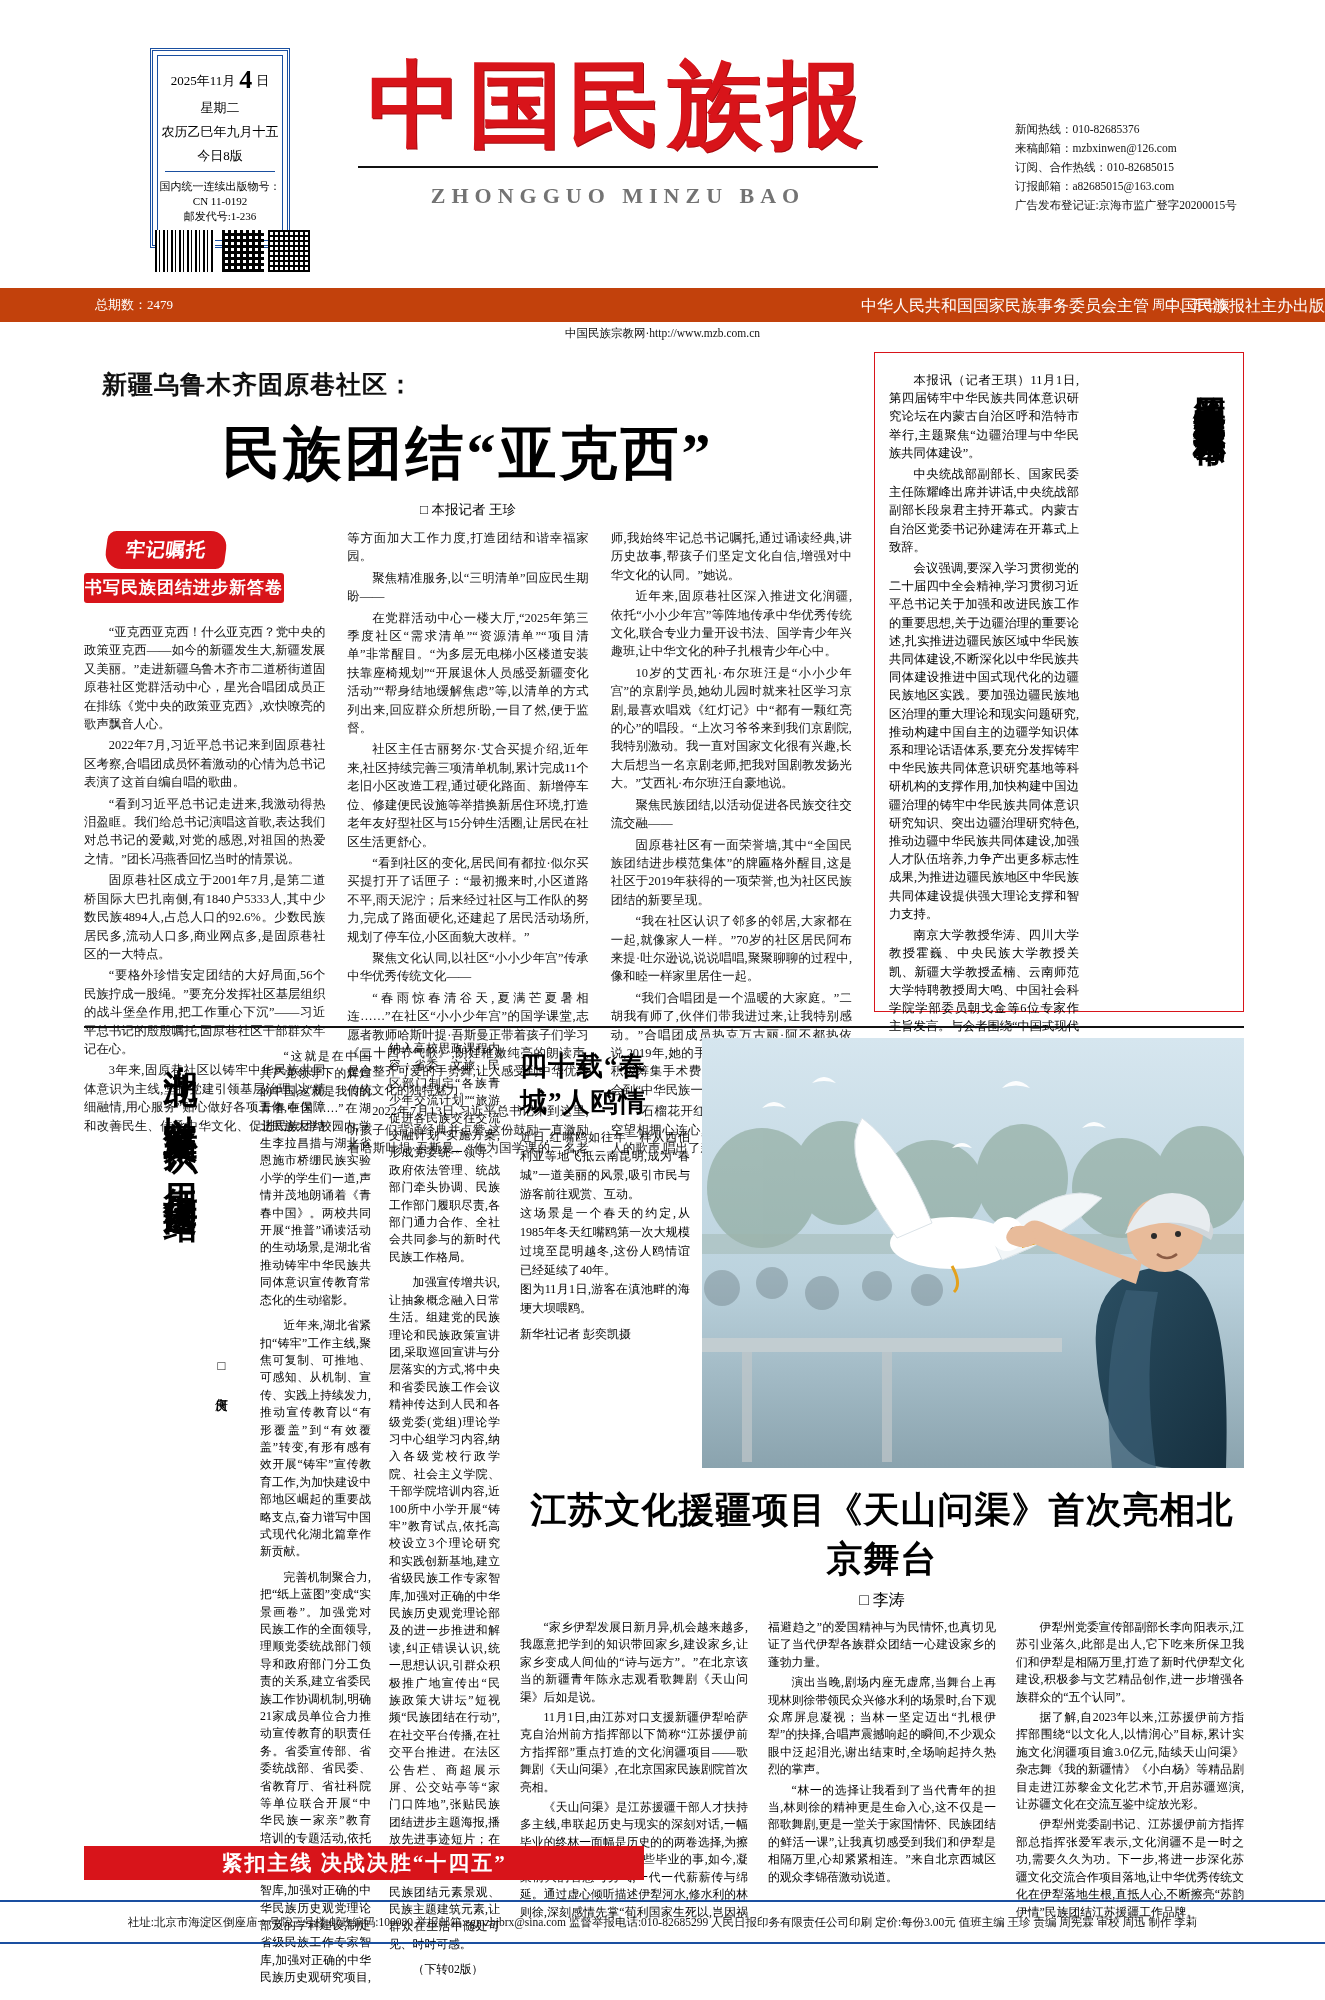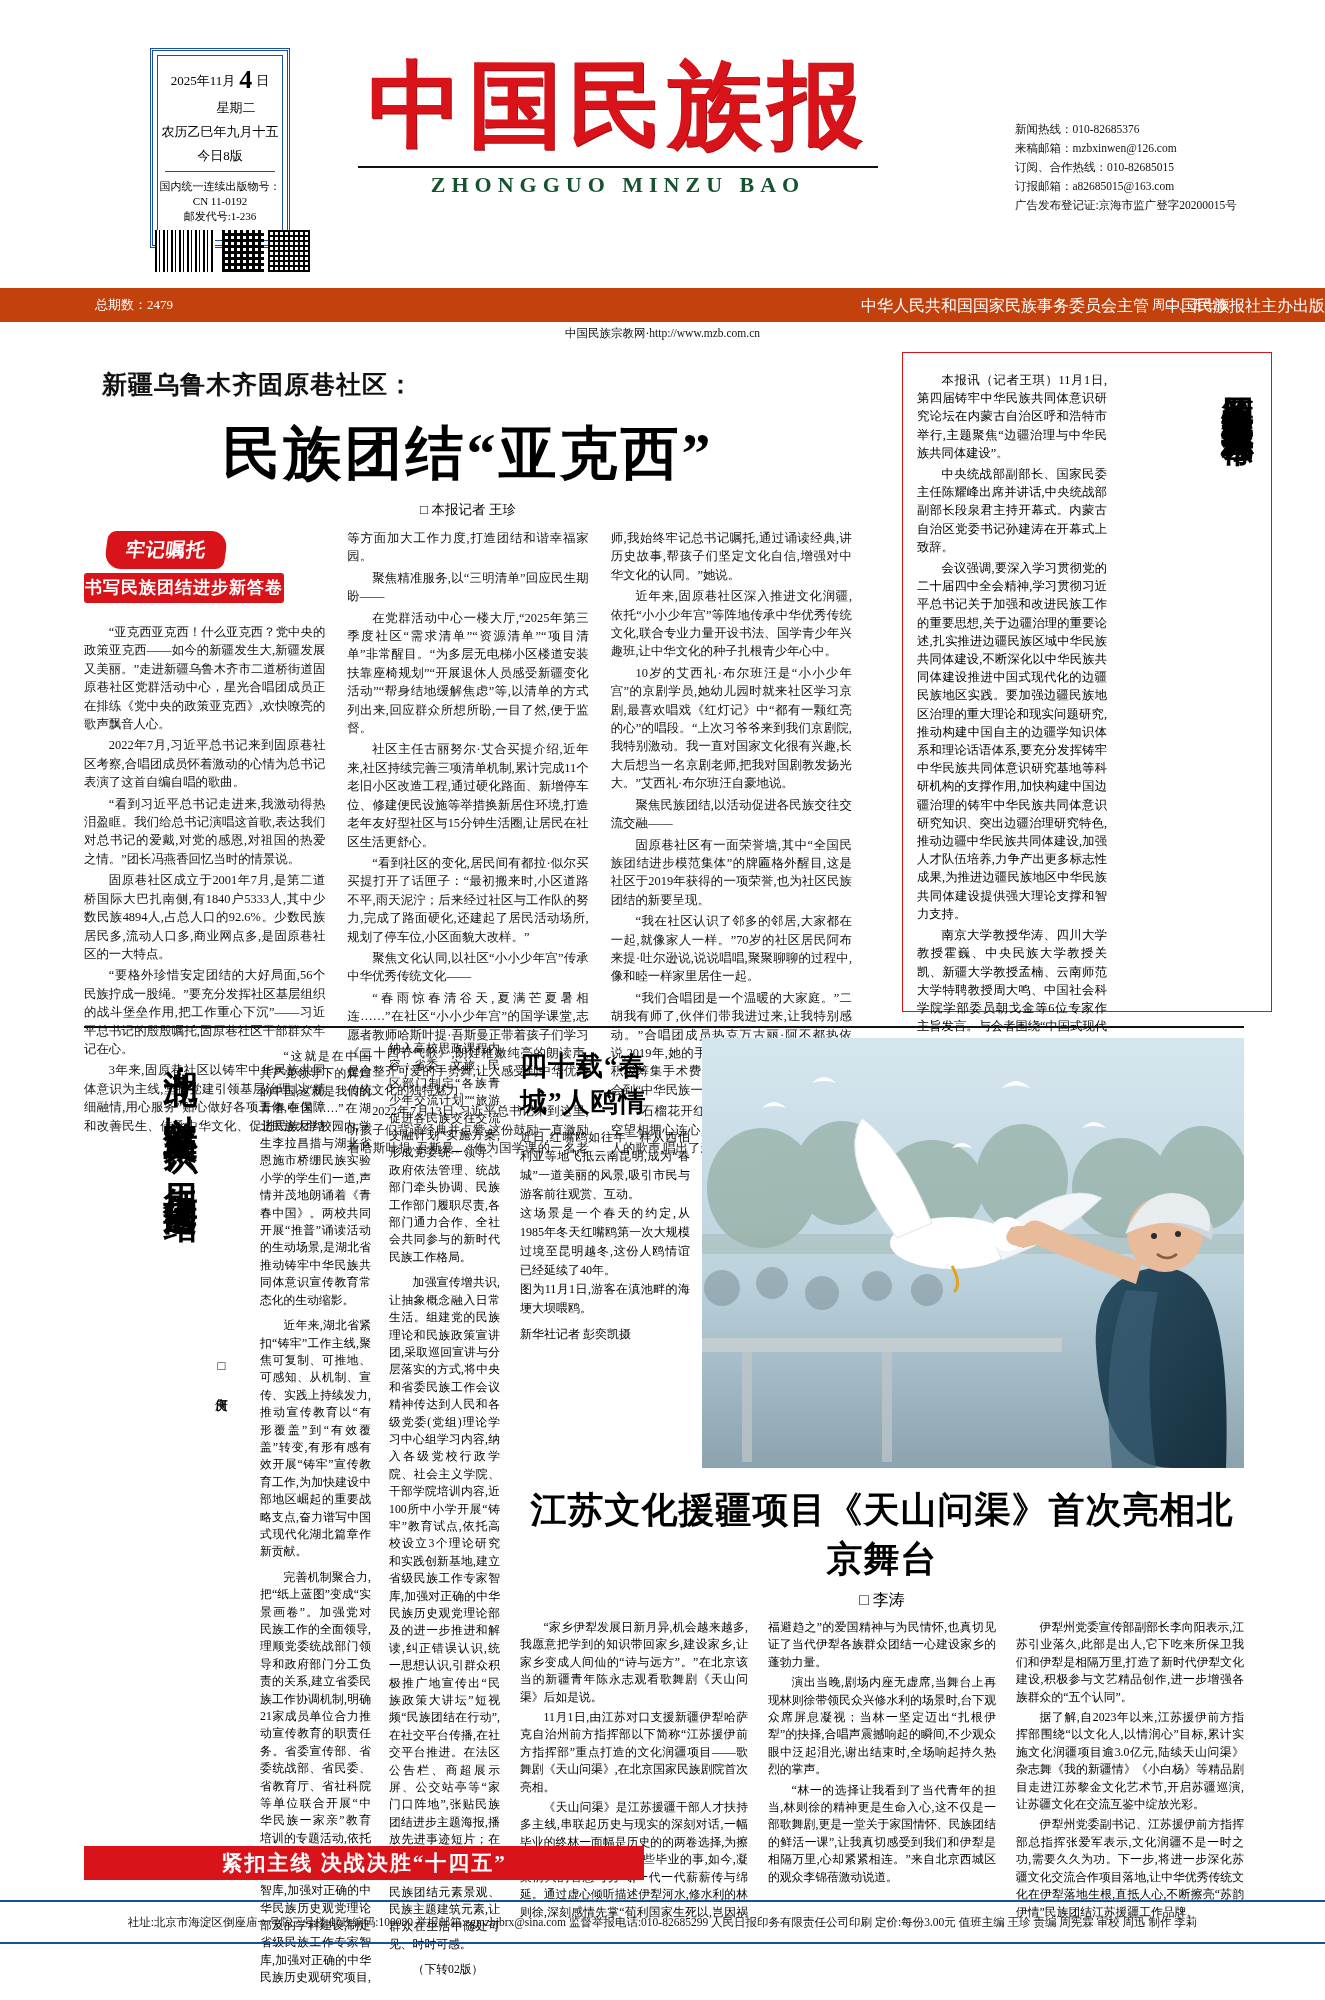--- a/index.html
+++ b/index.html
@@ -5,29 +5,29 @@
   html,body{margin:0;padding:0;background:#e8e8e8;}
   body{font-family:"Liberation Serif","DejaVu Serif",serif;}
   .page{width:1325px;height:2000px;background:#fff;margin:0 auto;position:relative;overflow:hidden;}
 
   
   .masthead{position:relative;height:290px;border-bottom:0;}
   .date-box{position:absolute;left:150px;top:48px;width:140px;height:200px;border:3px double #1a4fa0;box-sizing:border-box;}
   .date-box .dinner{position:absolute;left:4px;top:4px;right:4px;bottom:4px;border:1px solid #1a4fa0;}
   .date-line1{position:absolute;top:14px;left:0;width:100%;text-align:center;font-size:13px;color:#000;}
   .date-line1 .big{font-size:26px;font-weight:bold;vertical-align:-3px;margin:0 4px;}
-  .date-line2{position:absolute;top:48px;left:16px;width:100%;text-align:center;font-size:13px;}
+  .date-line2{position:absolute;top:48px;left:0;width:100%;text-align:center;font-size:13px;}
   .date-line3{position:absolute;top:72px;left:0;width:100%;text-align:center;font-size:13px;}
   .date-line4{position:absolute;top:96px;left:0;width:100%;text-align:center;font-size:13px;}
   .date-sep{position:absolute;top:120px;left:12px;right:12px;height:1px;background:#1a4fa0;}
   .date-line5{position:absolute;top:128px;left:0;width:100%;text-align:center;font-size:11px;line-height:15px;color:#000;}
 
   .cn-title{position:absolute;left:318px;top:50px;width:600px;text-align:center;}
   .cn-title .zh{font-family:"Liberation Serif",serif;font-size:94px;font-weight:bold;color:#d8141a;letter-spacing:6px;line-height:110px;white-space:nowrap;text-shadow:1px 1px 0 #a50d12;}
-  .cn-title .py{font-size:22px;letter-spacing:6px;color:#14532d;font-weight:bold;margin-top:4px;font-family:"Liberation Serif",serif;}
+  .cn-title .py{font-size:22px;letter-spacing:6px;color:#737373;font-weight:bold;margin-top:15px;font-family:"Liberation Serif",serif;}
   .cn-title .rule{height:2px;background:#111;margin:6px 40px 4px 40px;}
 
   .contact{position:absolute;right:20px;top:120px;width:290px;font-size:11.5px;line-height:19px;color:#111;text-align:left;}
 
   .barcode{position:absolute;left:155px;top:230px;width:60px;height:42px;background:
      repeating-linear-gradient(90deg,#000 0 2px,#fff 2px 4px,#000 4px 5px,#fff 5px 8px);}
   .qr{position:absolute;left:222px;top:230px;width:42px;height:42px;background:
      repeating-linear-gradient(90deg,#000 0 3px,#fff 3px 6px),
      repeating-linear-gradient(0deg,#000 0 3px,#fff 3px 6px);background-blend-mode:multiply;}
   .qr2{position:absolute;left:268px;top:230px;width:42px;height:42px;background:
@@ -51,21 +51,21 @@
   .redlogo{float:left;width:200px;height:86px;margin:2px 14px 6px 0;position:relative;}
   .redlogo .brush{position:absolute;left:22px;top:0;width:120px;height:38px;background:#d8141a;border-radius:8px 18px 8px 18px;transform:skewX(-8deg);}
   .redlogo .brush span{color:#fff;font-size:19px;font-weight:bold;line-height:38px;display:block;text-align:center;letter-spacing:1px;}
   .redlogo .sub{position:absolute;left:0;top:42px;width:200px;height:30px;background:#d8141a;border-radius:3px;}
   .redlogo .sub span{color:#fff;font-size:17px;font-weight:bold;line-height:30px;display:block;text-align:center;letter-spacing:1px;}
 
   .cols3{column-count:3;column-gap:22px;column-rule:0;font-size:12.4px;line-height:18.4px;text-align:justify;color:#111;}
   .cols3 p{margin:0 0 3px 0;text-indent:2em;}
 
   
-  .rightbox{position:absolute;left:790px;top:0;width:370px;height:660px;border:1px solid #d8141a;box-sizing:border-box;padding:14px 19px;margin-left:28px;}
+  .rightbox{position:absolute;left:790px;top:0;width:370px;height:660px;border:1px solid #d8141a;box-sizing:border-box;padding:14px 19px;}
   .vtitle{position:absolute;right:14px;top:18px;width:150px;font-size:32px;font-weight:bold;line-height:38px;letter-spacing:2px;
           writing-mode:vertical-rl;text-orientation:upright;height:600px;font-family:"Liberation Serif",serif;}
   .vbody{position:absolute;left:14px;top:18px;width:190px;font-size:12.3px;line-height:18.2px;text-align:justify;}
   .vbody p{margin:0 0 3px 0;text-indent:2em;}
   .vbody .ref{text-align:right;font-weight:bold;text-indent:0;}
 
   
   .midwrap{position:relative;margin-top:14px;border-top:2px solid #111;padding-top:10px;height:760px;}
   .vtitle2{position:absolute;left:14px;top:14px;width:110px;height:560px;writing-mode:vertical-rl;text-orientation:upright;
            font-size:34px;font-weight:bold;letter-spacing:4px;line-height:56px;}

